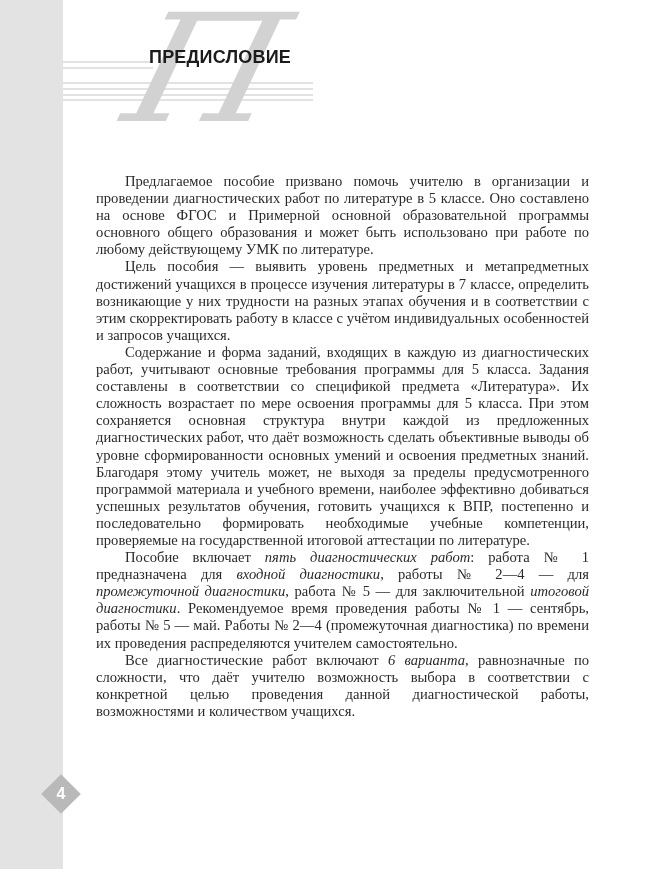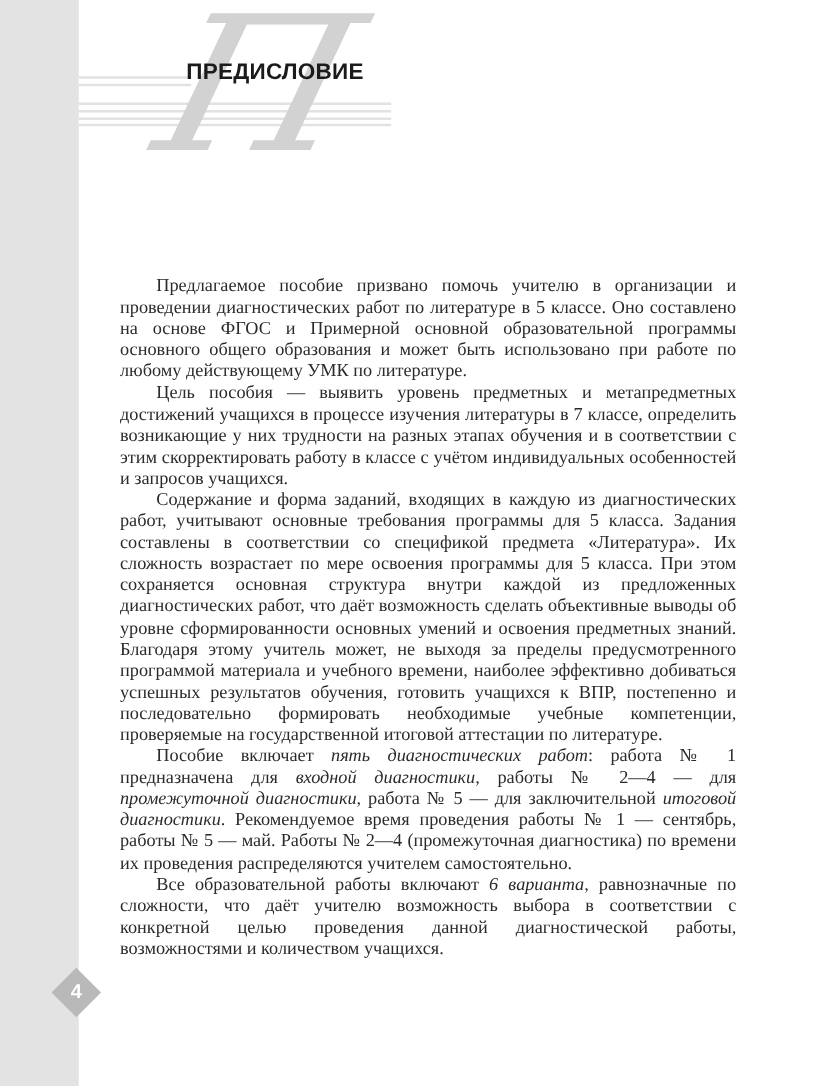--- a/index.html
+++ b/index.html
@@ -31,21 +31,20 @@
       font-weight: bold; font-size: 18px; letter-spacing: 0.2px;
       color: #1b1b1b; line-height: 1;
       background: transparent;
     }
     .body-text {
       position: absolute; left: 96px; top: 173px; width: 493px;
       font-family: "Liberation Serif", "DejaVu Serif", serif;
       font-size: 14.6px; line-height: 17.1px;
       text-align: justify; color: #2a2a2a;
       hyphens: manual;
-      margin-top: 48px;
     }
     .body-text p { margin: 0; text-indent: 29px; }
     .body-text em { font-style: italic; font-family: Liberation Serif, serif; }
     .page-num {
       position: absolute; left: 47px; top: 780px; width: 28px; height: 28px;
       background: #b9b9b9; transform: rotate(45deg);
     }
     .page-num-label {
       position: absolute; left: 42px; top: 783px; width: 38px; text-align: center;
       font-family: "Liberation Sans", "DejaVu Sans", sans-serif;
@@ -66,17 +65,17 @@
   <div class="rule" style="top:99px;width:250px;"></div>
   <div class="script-letter">П</div>
   <div class="page-title">ПРЕДИСЛОВИЕ</div>
 </div>
 
 <div class="body-text" id="body-text">
     <p><span>Предлагаемое пособие призвано помочь учителю в организации и проведении диагностических работ по литературе в 5 классе. Оно составлено на основе ФГОС и Примерной основной образовательной программы основного общего образования и может быть использовано при работе по любому действующему УМК по литературе.</span></p>
     <p><span>Цель пособия — выявить уровень предметных и метапредметных достижений учащихся в процессе изучения литературы в 7 классе, определить возникающие у них трудности на разных этапах обучения и в соответствии с этим скорректировать работу в классе с учётом индивидуальных особенностей и запросов учащихся.</span></p>
     <p><span>Содержание и форма заданий, входящих в каждую из диагностических работ, учитывают основные требования программы для 5 класса. Задания составлены в соответствии со спецификой предмета «Литература». Их сложность возрастает по мере освоения программы для 5 класса. При этом сохраняется основная структура внутри каждой из предложенных диагностических работ, что даёт возможность сделать объективные выводы об уровне сформированности основных умений и освоения предметных знаний. Благодаря этому учитель может, не выходя за пределы предусмотренного программой материала и учебного времени, наиболее эффективно добиваться успешных результатов обучения, готовить учащихся к ВПР, постепенно и последовательно формировать необходимые учебные компетенции, проверяемые на государственной итоговой аттестации по литературе.</span></p>
     <p><span>Пособие включает </span><em>пять диагностических работ</em><span>: работа № 1 предназначена для </span><em>входной диагностики</em><span>, работы № 2—4 — для </span><em>промежуточной диагностики</em><span>, работа № 5 — для заключительной </span><em>итоговой диагностики</em><span>. Рекомендуемое время проведения работы № 1 — сентябрь, работы № 5 — май. Работы № 2—4 (промежуточная диагностика) по времени их проведения распределяются учителем самостоятельно.</span></p>
-    <p><span>Все образовательной работы включают </span><em>6 варианта</em><span>, равнозначные по сложности, что даёт учителю возможность выбора в соответствии с конкретной целью проведения данной диагностической работы, возможностями и количеством учащихся.</span></p>
+    <p><span>Все диагностические работ включают </span><em>6 варианта</em><span>, равнозначные по сложности, что даёт учителю возможность выбора в соответствии с конкретной целью проведения данной диагностической работы, возможностями и количеством учащихся.</span></p>
   </div>
 
 <div class="page-num"></div>
 <div class="page-num-label">4</div>
 
 </body></html>

